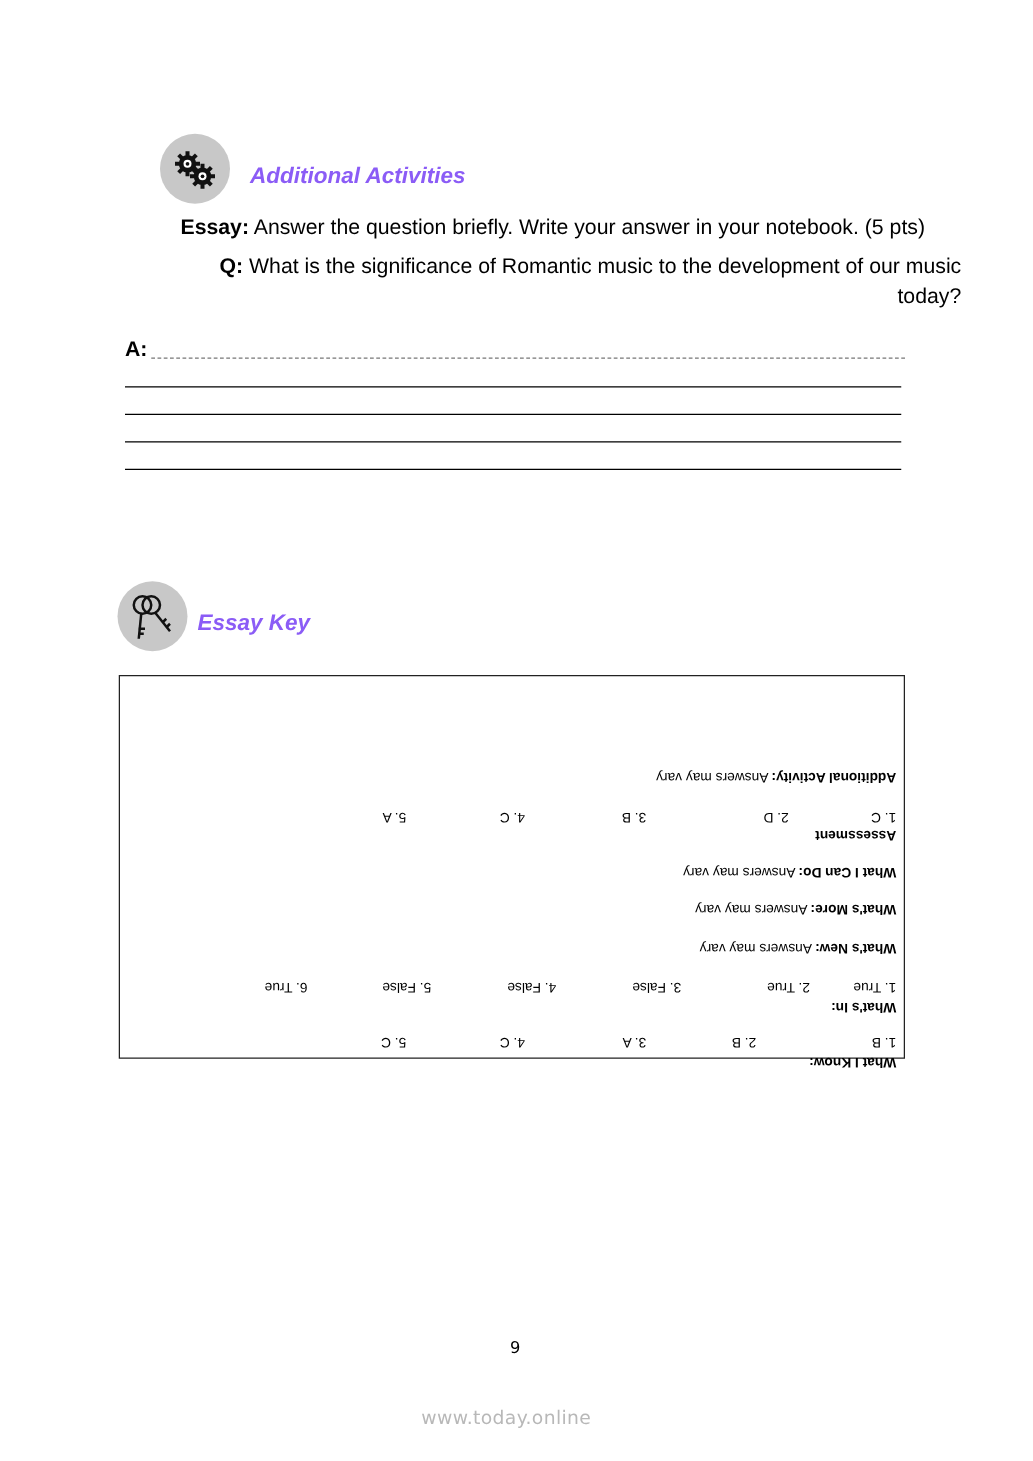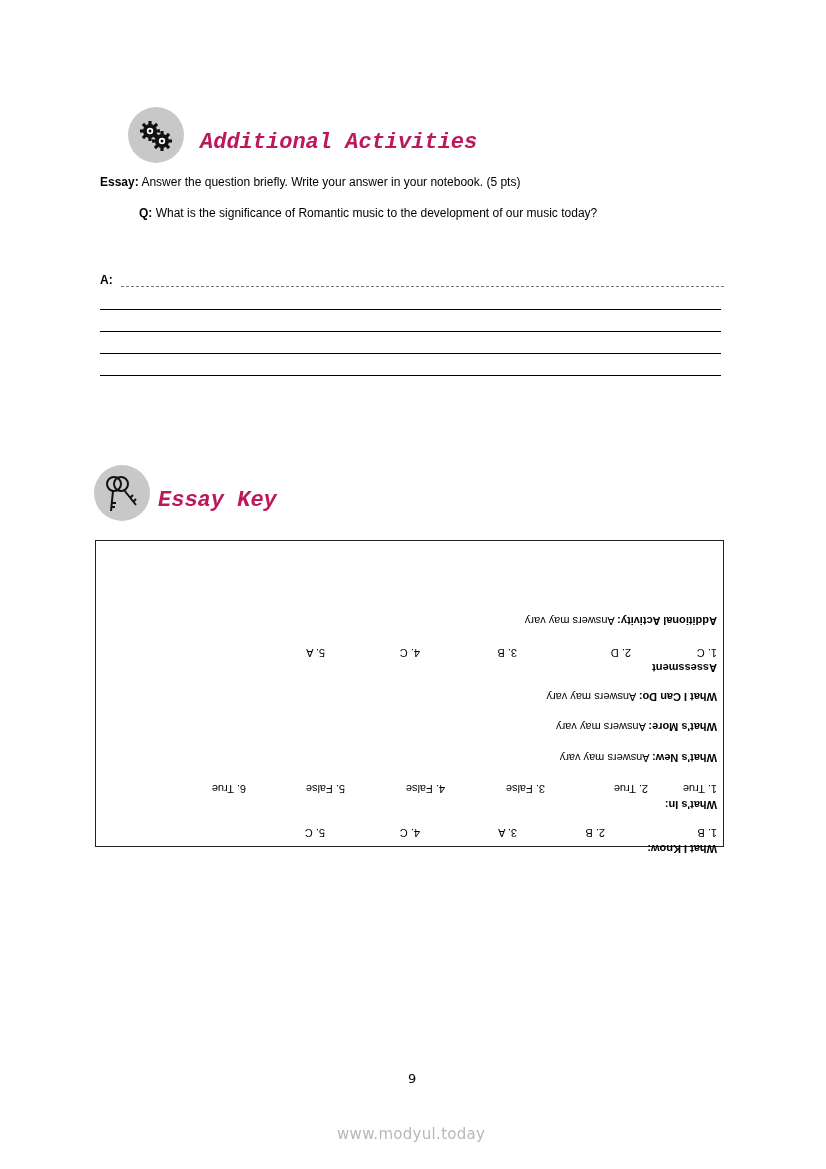--- a/index.html
+++ b/index.html
@@ -1,23 +1,23 @@
 <!DOCTYPE html>
 <html><head>
 <meta charset="utf-8">
 <style>
   html, body { margin:0; padding:0; background:#ffffff; }
   body { width:826px; height:1169px; position:relative; overflow:hidden;
          font-family:"Liberation Sans", sans-serif; color:#000; }
   .abs { position:absolute; }
   .icon-circle { width:56px; height:56px; border-radius:50%; background:#c8c8c8; }
-  .section-title { font-family:Liberation Mono, monospace; font-weight:bold; font-style:italic;
-                   font-size:22px; color:#be185d; white-space:nowrap; }
+  .section-title { font-family:Liberation Sans, sans-serif; font-weight:bold; font-style:italic;
+                   font-size:18px; color:#8b5cf6; white-space:nowrap; }
   .line { position:absolute; height:0; border-top:1.5px solid #000; }
-  .para { font-size:12px; line-height:24px; }
+  .para { font-size:17px; line-height:24px;text-align:right; }
   .answer-box { position:absolute; left:95px; top:540px; width:629px; height:307px;
                 border:1.5px solid #222; box-sizing:border-box; }
   .flip { position:absolute; left:0; top:0; width:100%; height:100%; transform:rotate(180deg); }
   .ak { position:absolute; font-size:11px; white-space:nowrap; }
   .ak b { font-weight:bold; }
   .page-num { font-family:"DejaVu Sans", sans-serif; font-size:13px; }
   .watermark { font-family:"DejaVu Sans", sans-serif; font-size:15px; color:#b8b8b8; letter-spacing:0.3px; }
 </style>
 </head>
 <body>
@@ -116,13 +116,13 @@
     <div class="ak" style="left:92px;top:187px;">2. D</div>
     <div class="ak" style="left:206px;top:187px;">3. B</div>
     <div class="ak" style="left:303px;top:187px;">4. C</div>
     <div class="ak" style="left:398px;top:187px;">5. A</div>
 
     <div class="ak" style="left:6px;top:219px;"><b>Additional Activity:</b><span> Answers may vary</span></div>
   </div>
 </div>
 
 <div class="abs page-num" style="left:408px;top:1071px;">9</div>
-<div class="abs watermark" style="left:337px;top:1125px;">www.modyul.today</div>
+<div class="abs watermark" style="left:337px;top:1125px;">www.today.online</div>
 
 </body></html>

